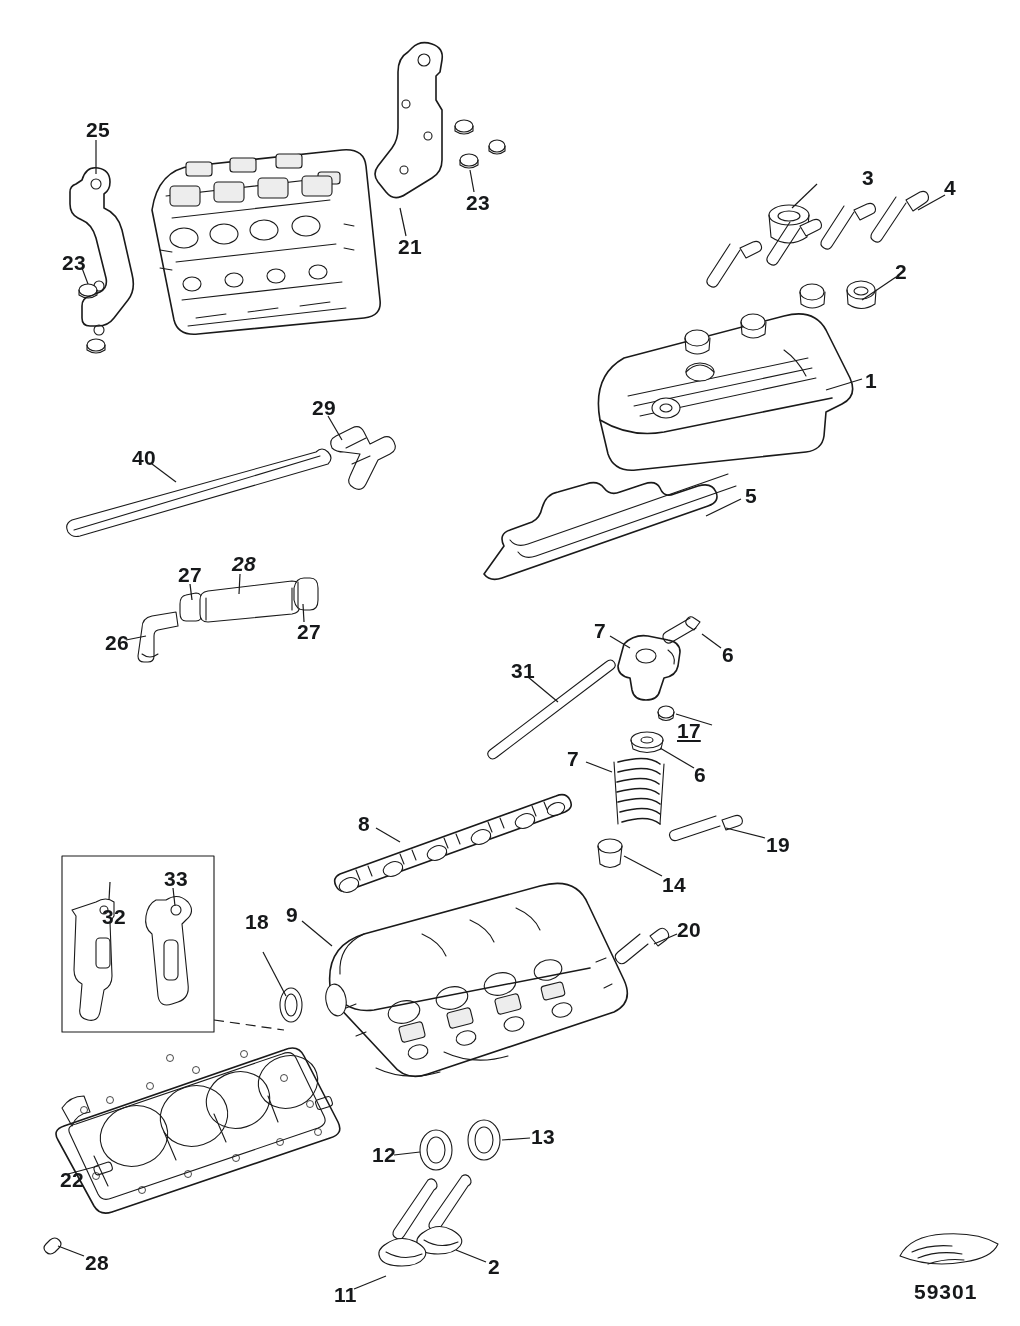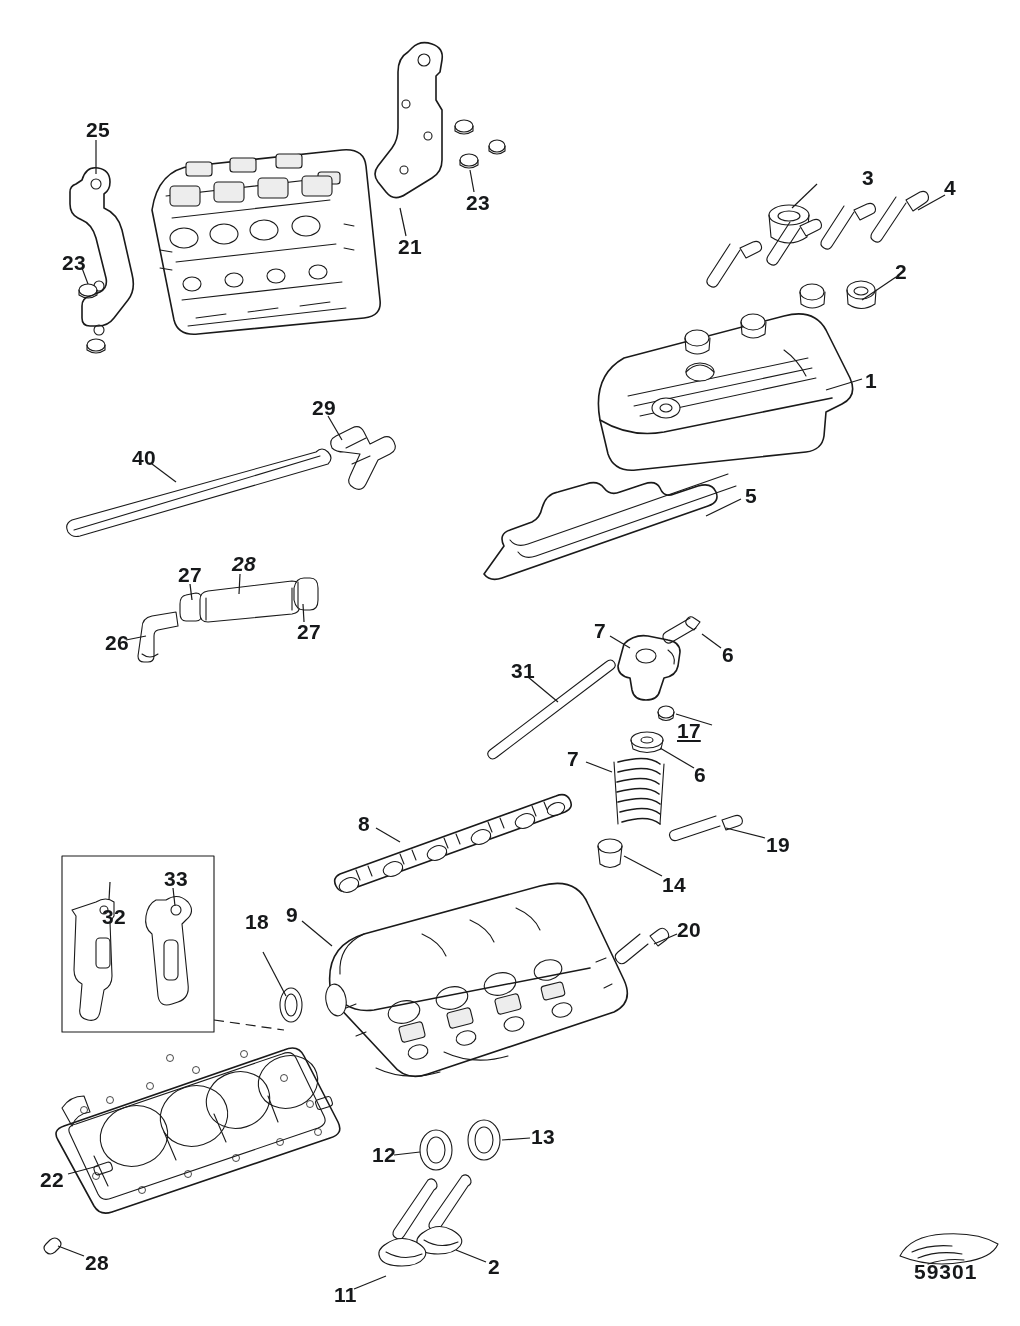--- a/index.html
+++ b/index.html
@@ -34,20 +34,21 @@
     white-space: nowrap;
     user-select: none;
   }
   .diagram-id {
     position: absolute;
     font-family: "Liberation Sans", sans-serif;
     font-size: 21px;
     font-weight: bold;
     color: #16181a;
     letter-spacing: 1px;
+    margin-top: 20px;
   }
 </style>
 </head>
 <body>
 
 <div id="page">
 
   <svg id="diagram-svg" viewBox="0 0 1020 1326">
     <defs>
       <style>
@@ -406,21 +407,21 @@
   <div class="callout" style="left:372px; top:1143px;">12</div>
   <div class="callout" style="left:531px; top:1125px;">13</div>
   <div class="callout" style="left:662px; top:873px;">14</div>
   <div class="callout" style="left:567px; top:747px;">7</div>
   <div class="callout" style="left:694px; top:763px;">6</div>
   <div class="callout" style="left:677px; top:719px;text-decoration:underline;">17</div>
   <div class="callout" style="left:245px; top:910px;">18</div>
   <div class="callout" style="left:766px; top:833px;">19</div>
   <div class="callout" style="left:677px; top:918px;">20</div>
   <div class="callout" style="left:85px; top:1251px;">28</div>
-  <div class="callout" style="left:40px; top:1168px;text-align:right;">22</div>
+  <div class="callout" style="left:60px; top:1168px;text-align:right;">22</div>
   <div class="callout" style="left:62px; top:251px;">23</div>
   <div class="callout" style="left:466px; top:191px;">23</div>
   <div class="callout" style="left:398px; top:235px;">21</div>
   <div class="callout" style="left:86px; top:118px;">25</div>
   <div class="callout" style="left:105px; top:631px;">26</div>
   <div class="callout" style="left:178px; top:563px;">27</div>
   <div class="callout" style="left:297px; top:620px;">27</div>
   <div class="callout" style="left:232px; top:552px;font-style:italic;">28</div>
   <div class="callout" style="left:312px; top:396px;">29</div>
   <div class="callout" style="left:132px; top:446px;">40</div>

